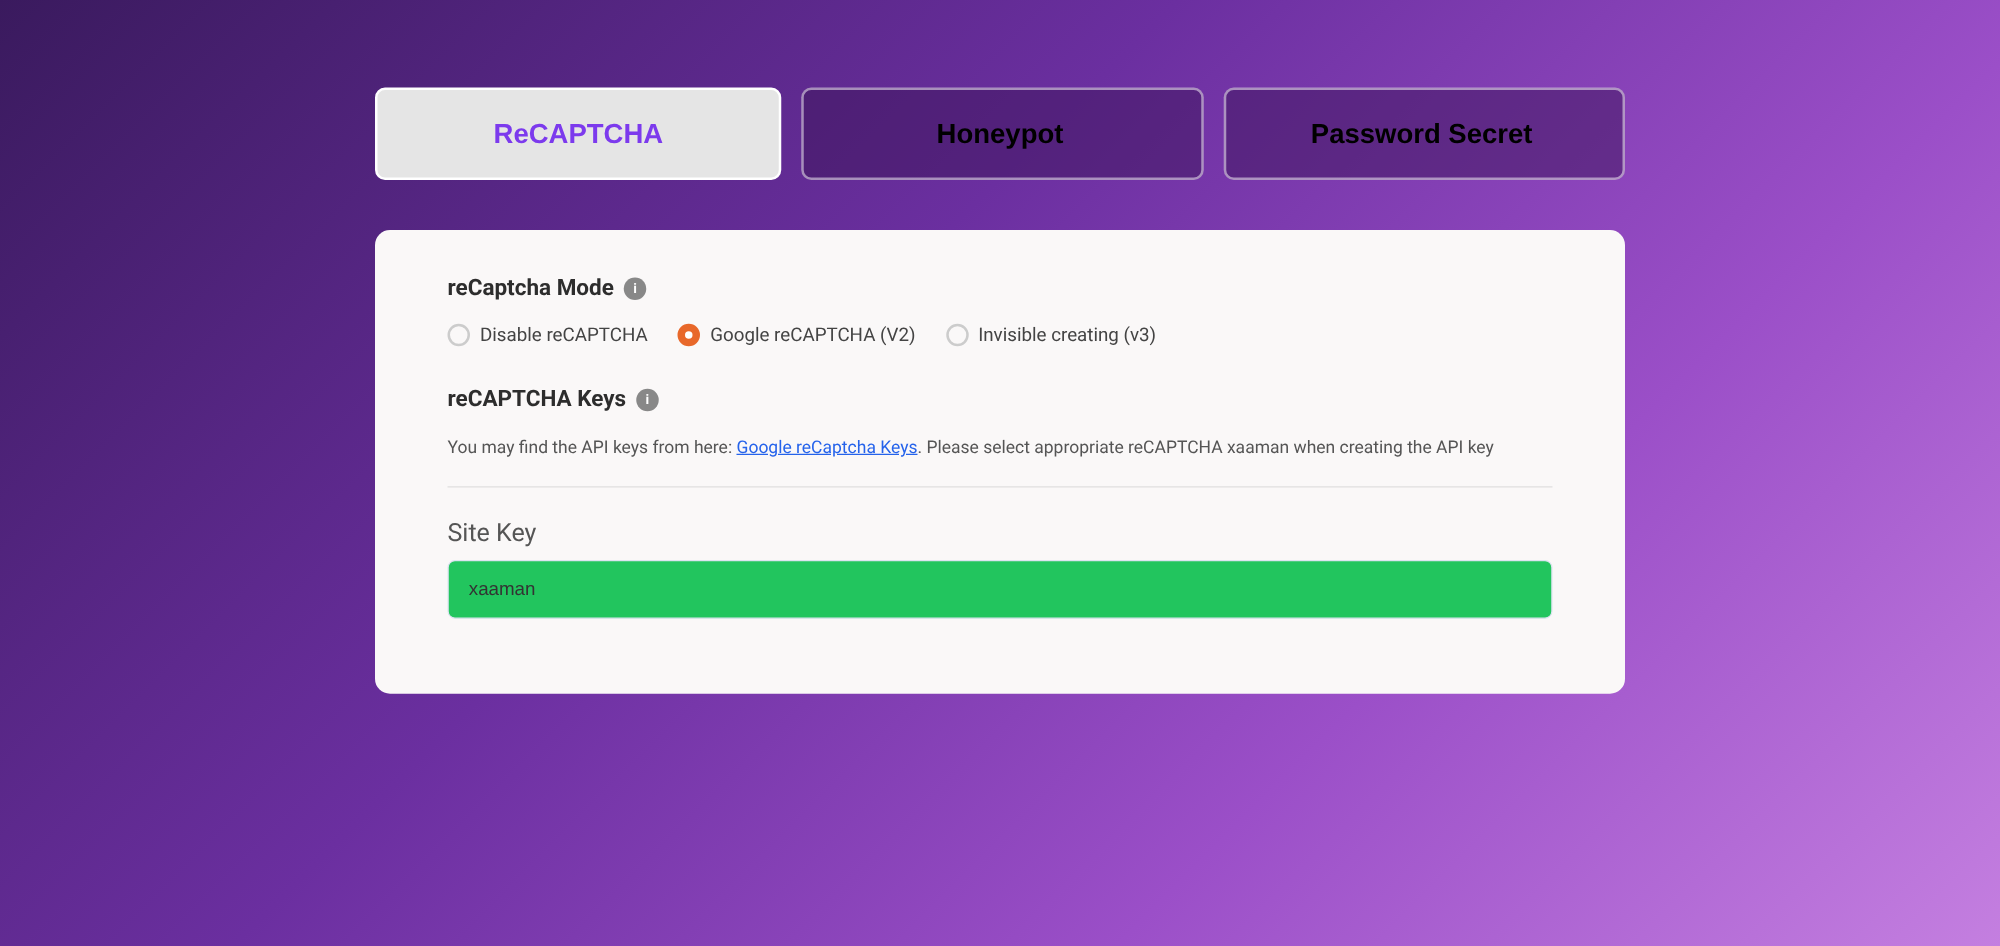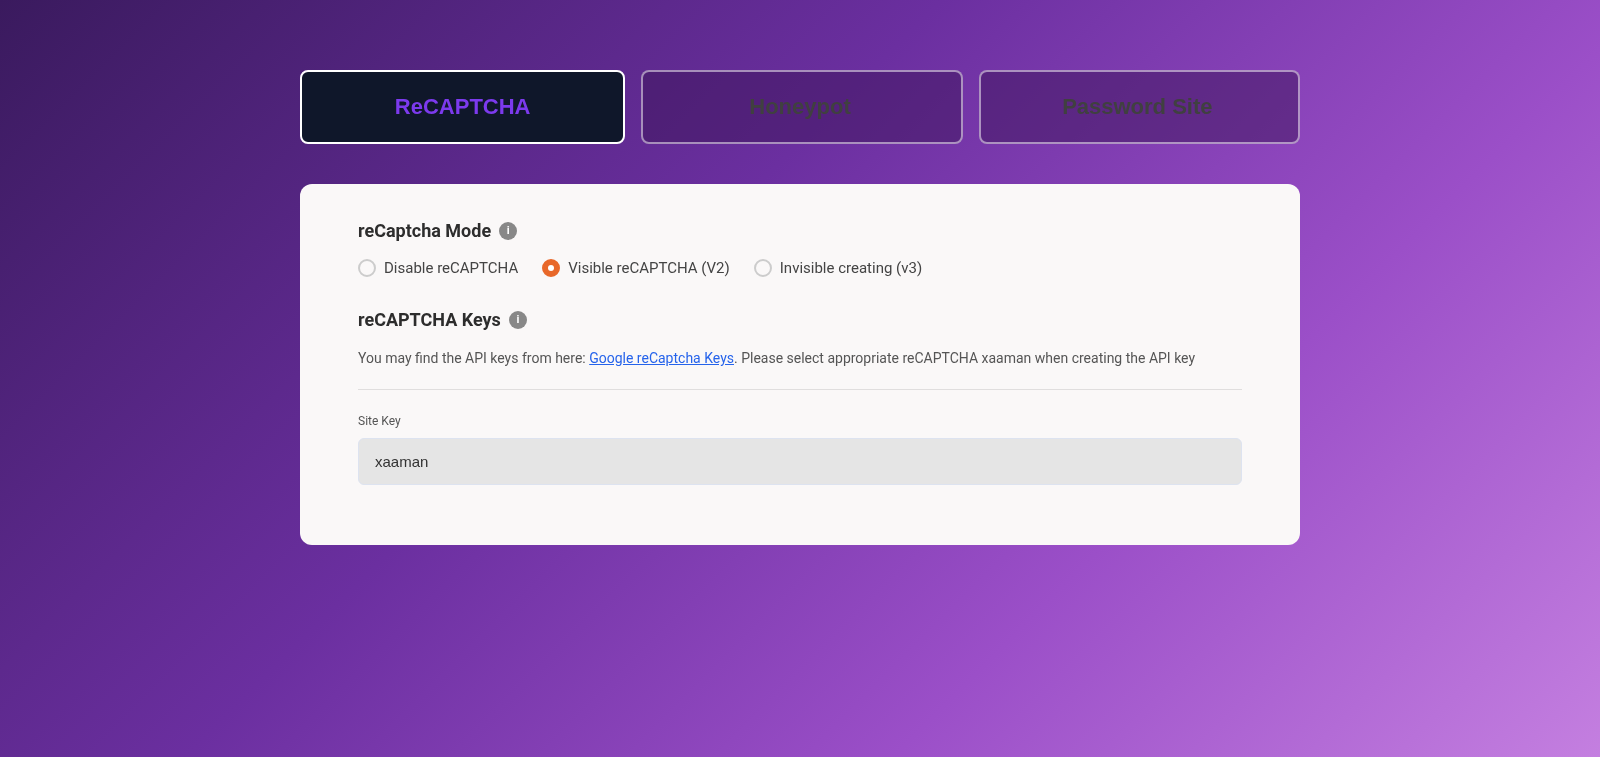--- a/index.html
+++ b/index.html
@@ -35,28 +35,28 @@
       font-size: 22px;
       font-weight: 700;
       border-radius: 8px;
       cursor: pointer;
       border: 2px solid rgba(255,255,255,0.6);
       transition: all 0.2s;
       text-align: center;
     }
 
     .tab-button.active {
-      background: #0f172a;
+      background: #e5e5e5;
       color: #7c3aed;
       border-color: white;
     }
 
     .tab-button.inactive {
       background: rgba(60, 20, 90, 0.5);
-      color: #404040;
+      color: #000000;
       border-color: rgba(255,255,255,0.5);
       padding-left: 36px;
     }
 
     .content-panel {
       background: #faf8f8;
       border-radius: 12px;
       padding: 36px 58px;
       width: 1000px;
       max-height: 520px;
@@ -147,61 +147,61 @@
     .keys-description a {
       color: #2563eb;
       text-decoration: underline;
     }
 
     .field-group {
       margin-bottom: 24px;
     }
 
     .field-label {
-      font-size: 12px;
+      font-size: 20px;
       color: #555;
       margin-bottom: 10px;
       font-weight: 400;
     }
 
     .text-input {
       width: 100%;
       padding: 14px 16px;
       border: 1px solid #dde3f0;
       border-radius: 6px;
-      background: #e5e5e5;
+      background: #22c55e;
       font-size: 15px;
       color: #333;
       outline: none;
     }
   </style>
 </head>
 <body>
 
 <div class="tabs-container">
   <button class="tab-button active">ReCAPTCHA</button>
   <button class="tab-button inactive">Honeypot</button>
-  <button class="tab-button inactive">Password Site</button>
+  <button class="tab-button inactive">Password Secret</button>
 </div>
 
 <div class="content-panel">
 
   <div class="section-title">
     <span>reCaptcha Mode</span>
     <span class="info-icon">i</span>
   </div>
 
   <div class="radio-group">
     <label class="radio-option">
       <span class="radio-circle"></span>
       <span class="radio-label">Disable reCAPTCHA</span>
     </label>
     <label class="radio-option">
       <span class="radio-circle checked"></span>
-      <span class="radio-label">Visible reCAPTCHA (V2)</span>
+      <span class="radio-label">Google reCAPTCHA (V2)</span>
     </label>
     <label class="radio-option">
       <span class="radio-circle"></span>
       <span class="radio-label">Invisible creating (v3)</span>
     </label>
   </div>
 
   <div class="section-title">
     <span>reCAPTCHA Keys</span>
     <span class="info-icon">i</span>

